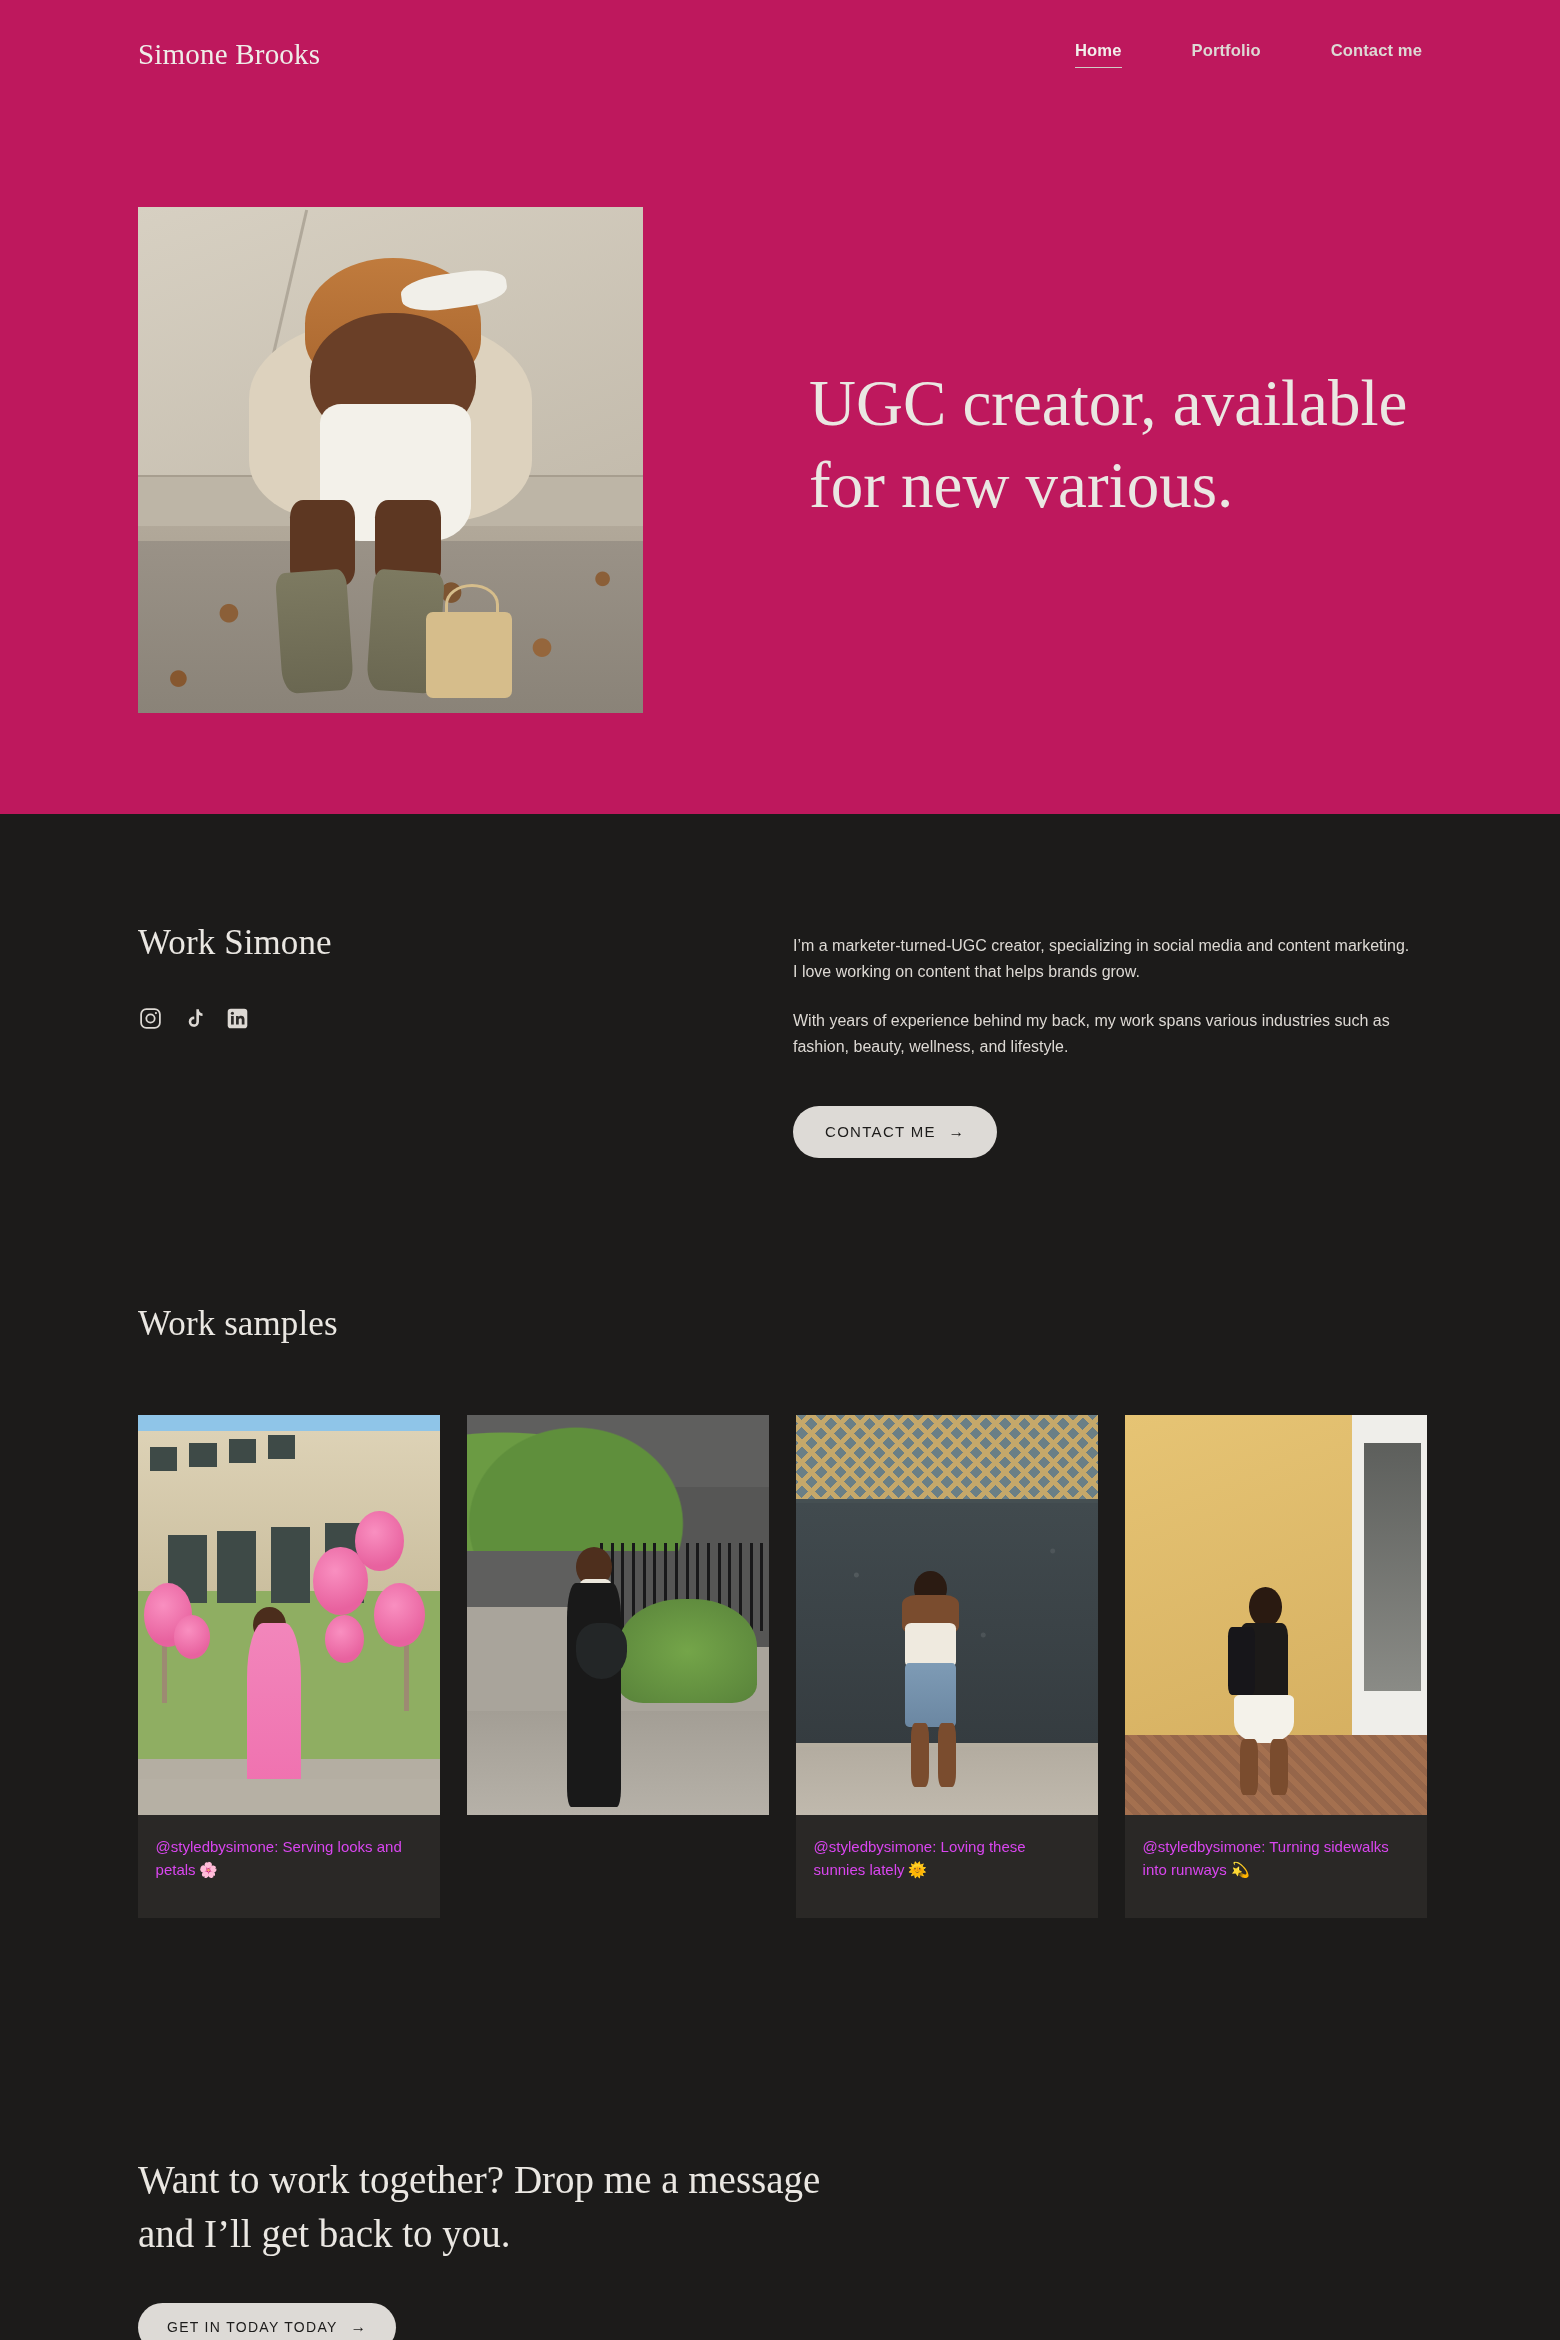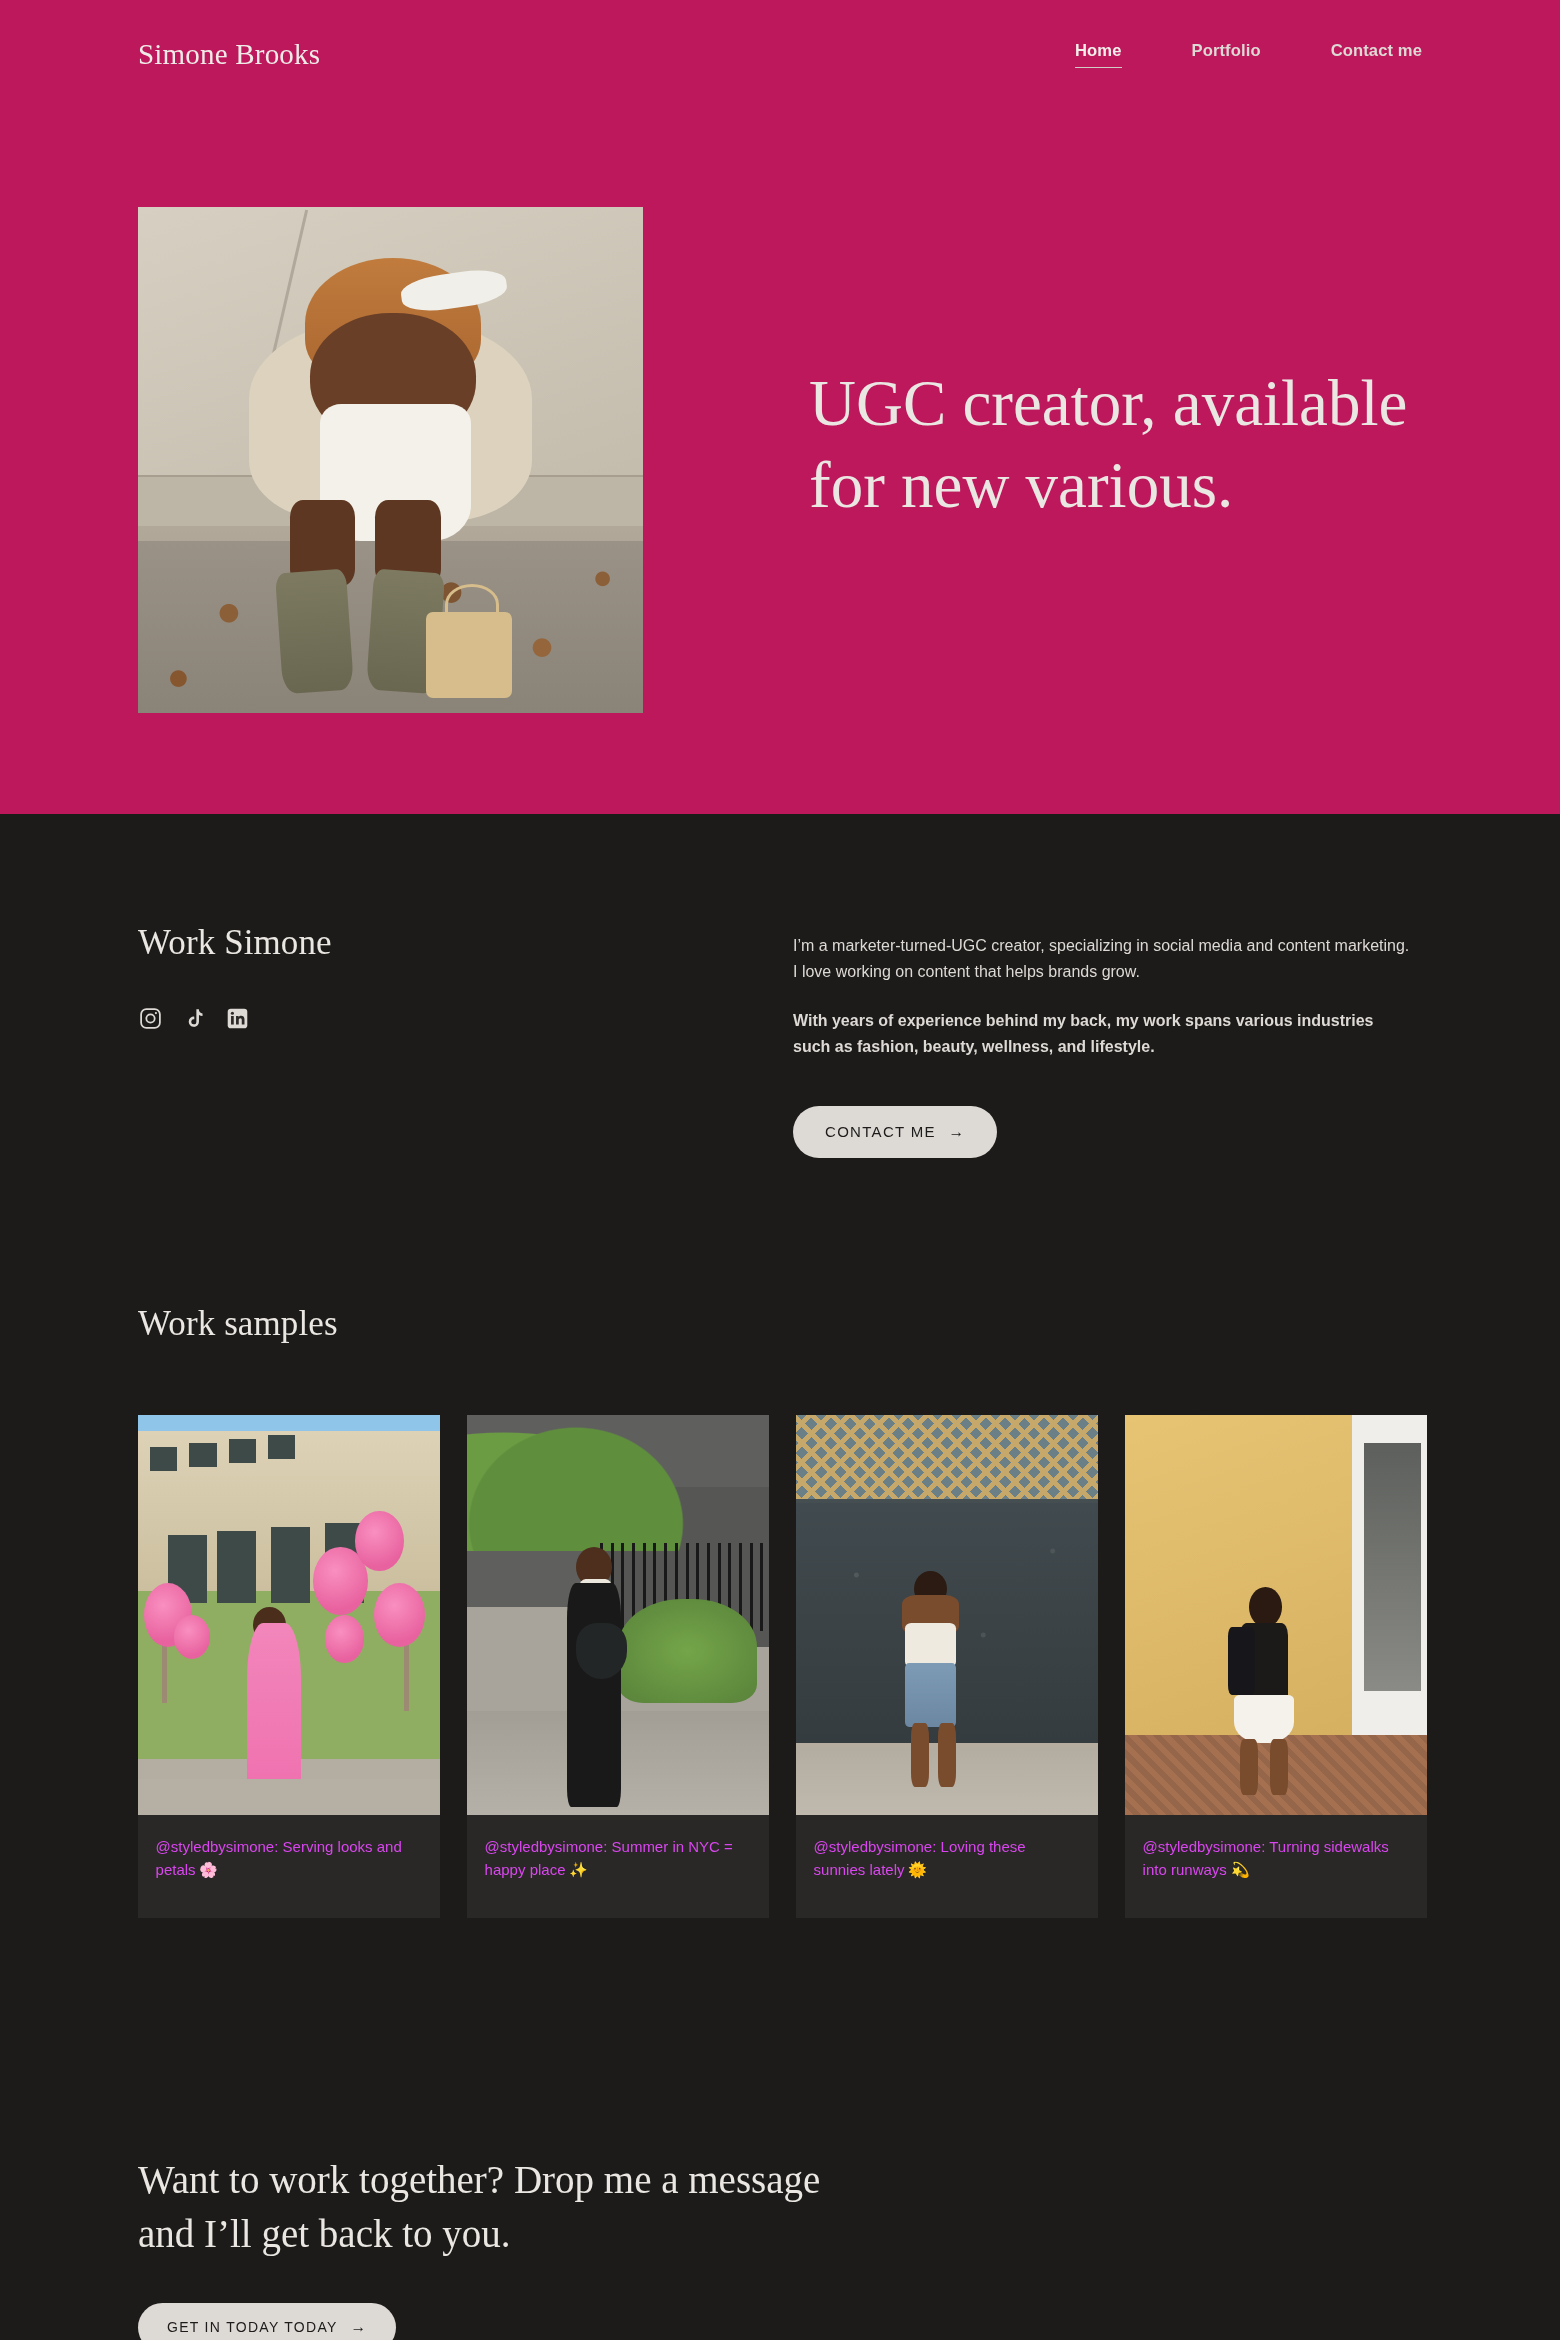--- a/index.html
+++ b/index.html
@@ -61,21 +61,21 @@
     font-family:"Liberation Serif", serif;
     font-size:35px; color:#eae7e2; font-weight:400; letter-spacing:0.1px;
   }
   .socials { display:flex; gap:18.5px; margin-top:43px; }
   .socials a { display:block; width:25px; height:25px; }
   .socials svg { display:block; }
   .about-right { flex:1; padding-top:9.8px; }
   .about-right p {
     font-size:16px; line-height:1.62; color:#ddd9d4; max-width:620px;
   }
-  .about-right p + p { margin-top:23.4px;font-weight:bold; }
+  .about-right p + p { margin-top:23.4px; }
 
   .btn {
     display:inline-flex; align-items:center; gap:12.7px;
     background:#dddad6; color:#1d1c1b;
     border:none; border-radius:974px; cursor:pointer;
     font-family:"Liberation Sans", sans-serif;
     letter-spacing:1.3px; font-size:15px;
   }
   .btn-contact { margin-top:46px; padding:17.6px 32px; }
   .btn .arrow { font-size:15.6px; line-height:1; }
@@ -346,23 +346,20 @@
               <div class="c2-tree"></div>
               <div class="c2-fence"></div>
               <div class="c2-hedge"></div>
               <div class="c2-walk"></div>
               <div class="c2-head"></div>
               <div class="c2-top"></div>
               <div class="c2-person"></div>
               <div class="c2-bag"></div>
             </div>
           </div>
-          <div class="card-cap">
-            <p>@styledbysimone: Summer in NYC = happy place ✨</p>
-          </div>
         </article>
 
         <article class="card">
           <div class="card-img">
             <div class="photo c3">
               <div class="c3-lattice"></div>
               <div class="c3-wall"></div>
               <div class="c3-ground"></div>
               <div class="c3-head"></div>
               <div class="c3-skin"></div>

